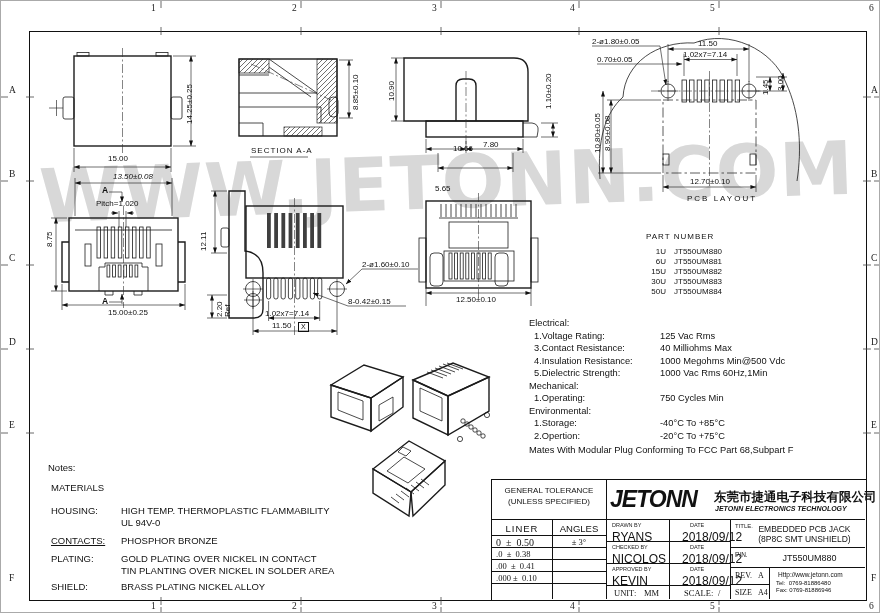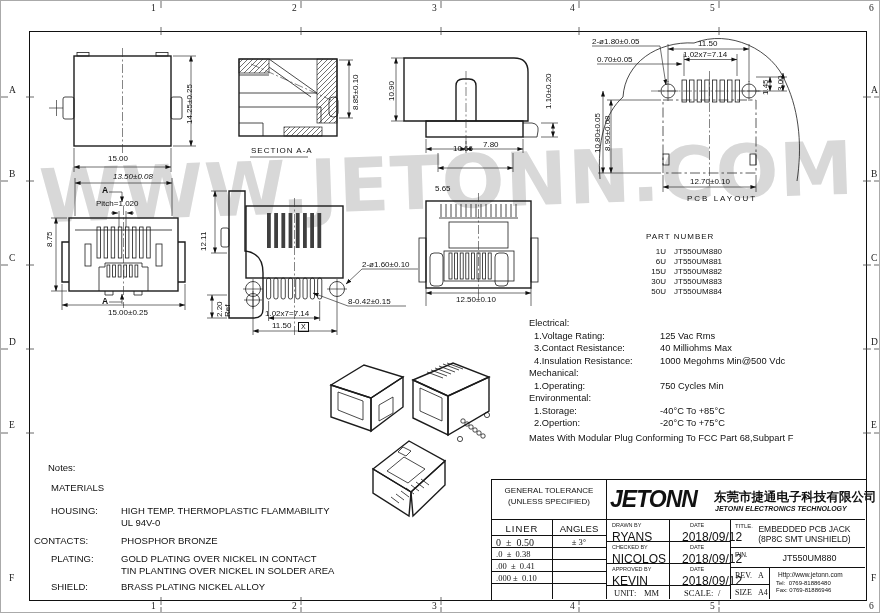--- a/index.html
+++ b/index.html
@@ -404,20 +404,24 @@
       </div>
     <div class="row">
         <span class="sl ind">3.Contact Resistance:</span>
         <span>40 Milliohms Max</span>
       </div>
     <div class="row">
         <span class="sl ind">4.Insulation Resistance:</span>
         <span>1000 Megohms Min@500 Vdc</span>
       </div>
     <div class="row">
+        <span class="sl ind">5.Dielectric Strength:</span>
+        <span>1000 Vac Rms 60Hz,1Min</span>
+      </div>
+    <div class="row">
         <span class="sl">Mechanical:</span>
         <span></span>
       </div>
     <div class="row">
         <span class="sl ind">1.Operating:</span>
         <span>750 Cycles Min</span>
       </div>
     <div class="row">
         <span class="sl">Environmental:</span>
         <span></span>
@@ -432,21 +436,21 @@
       </div>
     <div class="ft">Mates With Modular Plug Conforming To FCC Part 68,Subpart F</div>
   </div>
 
   <div class="notes labels">
     <span style="left:47px;top:461px;">Notes:</span>
     <span style="left:50px;top:481px;">MATERIALS</span>
     <span style="left:50px;top:504px;">HOUSING:</span>
     <span style="left:120px;top:504px;">HIGH TEMP. THERMOPLASTIC FLAMMABILITY</span>
     <span style="left:120px;top:516px;">UL 94V-0</span>
-    <span style="left:33px;top:534px;">CONTACTS:</span>
+    <span style="left:50px;top:534px;text-decoration:underline;">CONTACTS:</span>
     <span style="left:120px;top:534px;">PHOSPHOR BRONZE</span>
     <span style="left:50px;top:552px;">PLATING:</span>
     <span style="left:120px;top:552px;">GOLD PLATING OVER NICKEL IN CONTACT</span>
     <span style="left:120px;top:564px;">TIN PLANTING OVER NICKEL IN SOLDER AREA</span>
     <span style="left:50px;top:580px;">SHIELD:</span>
     <span style="left:120px;top:580px;">BRASS PLATING NICKEL ALLOY</span>
   </div>
 
   <div class="tb">
 

